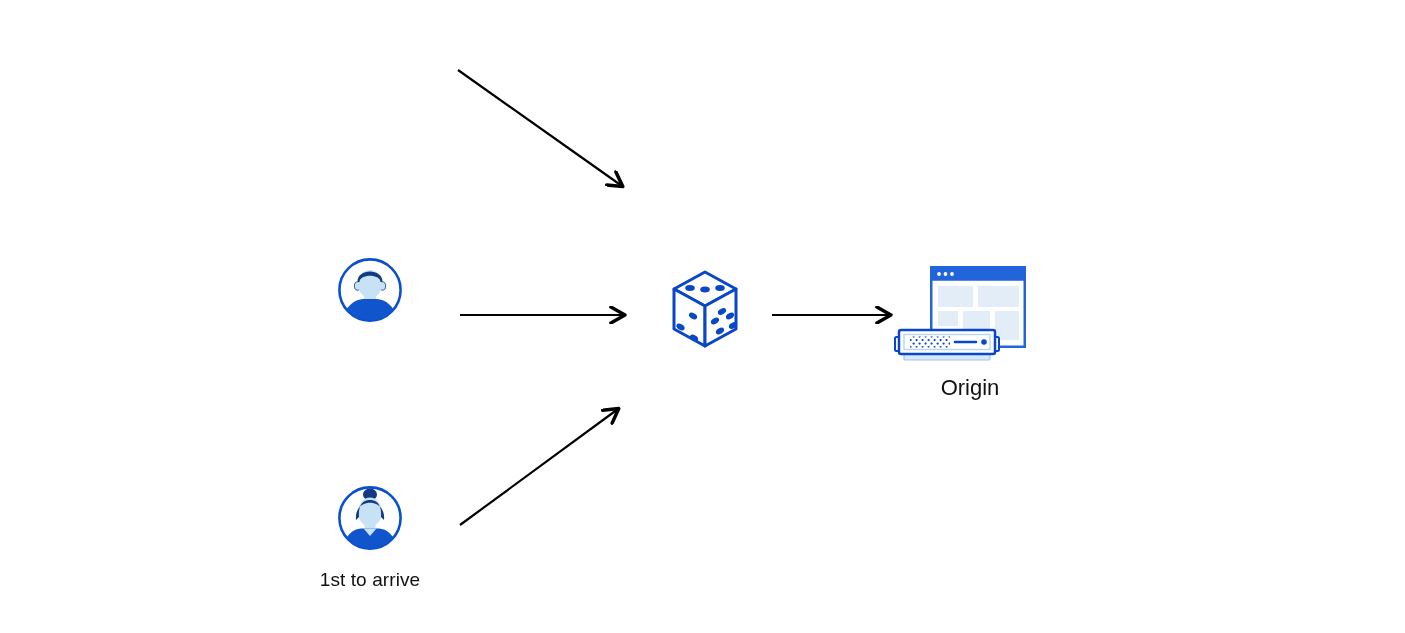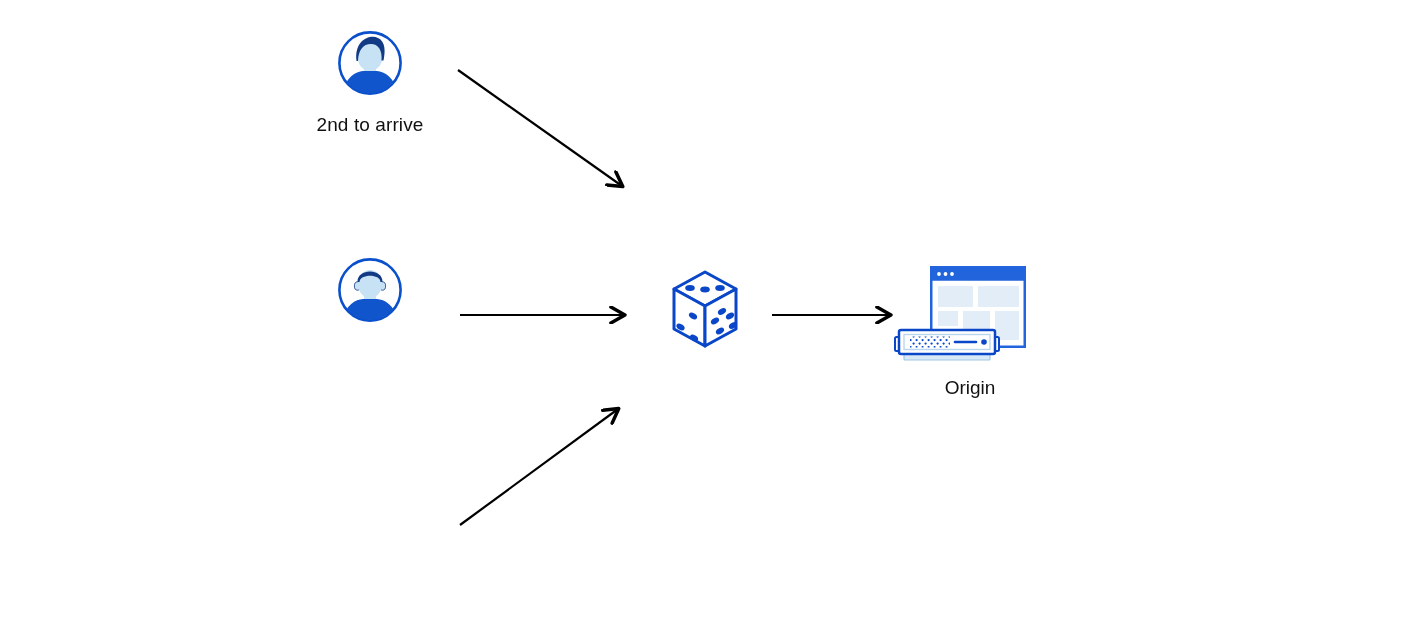--- a/index.html
+++ b/index.html
@@ -10,78 +10,80 @@
   .arrows{position:absolute;left:0;top:0;}
   .node{position:absolute;}
   .visitor{width:170px;text-align:center;}
   .visitor .avatar{display:block;margin:0 auto;}
   .node-label{
     margin-top:18px;font-size:19px;line-height:22px;color:#111;
     text-align:center;letter-spacing:0.1px;
   }
   .origin-label{
     position:absolute;left:890px;top:377px;width:160px;text-align:center;
-    font-size:19px;line-height:22px;color:#111;
+    font-size:22px;line-height:22px;color:#111;
   }
   .abs{position:absolute;}
 </style>
 </head>
 <body>
 
 <div class="canvas">
 
   <svg class="arrows" width="1405" height="633" viewBox="0 0 1405 633">
     <defs>
       <marker id="ah" viewBox="0 0 8 8" refX="6.6" refY="4" markerWidth="8.5" markerHeight="8.5" orient="auto">
         <path d="M1,0.6 L7,4 L1,7.4" fill="none" stroke="#000" stroke-width="1.5" stroke-linecap="round" stroke-linejoin="round"></path>
       </marker>
     </defs>
     <line x1="458" y1="70" x2="622" y2="186" stroke="#000" stroke-width="2.2" marker-end="url(#ah)"></line>
     <line x1="460" y1="315" x2="624" y2="315" stroke="#000" stroke-width="2.2" marker-end="url(#ah)"></line>
     <line x1="460" y1="525" x2="618" y2="409" stroke="#000" stroke-width="2.2" marker-end="url(#ah)"></line>
     <line x1="772" y1="315" x2="890" y2="315" stroke="#000" stroke-width="2.2" marker-end="url(#ah)"></line>
   </svg>
 
-  <div class="node visitor" style="left:285px;top:30px">
-    <svg class="avatar" width="66" height="66" viewBox="0 0 66 66">
-      <defs>
-          <clipPath id="avc1">
-            <circle cx="33" cy="33" r="30"></circle>
-          </clipPath>
-        </defs>
-      <circle cx="33" cy="33" r="30.6" fill="#fff" stroke="#0a50cc" stroke-width="2.6"></circle>
-      <g clip-path="url(#avc1)">
-        <rect x="27" y="32" width="12" height="12" fill="#c7e2f4"></rect>
-        <ellipse cx="33" cy="26.5" rx="12.5" ry="14.5" fill="#c7e2f4"></ellipse>
-        <path d="M19.5,31 C17,10 33,4 41,8 C48.5,11.5 48.5,21 46.5,30.5 L44.5,30.5 C45.5,20 41,14 34,14 C26,14 21.5,20 21,31 Z" fill="#123a85"></path>
-        <path d="M4,66 C8,48 18,41.5 26,41 L40,41 C48,41.5 58,48 62,66 Z" fill="#1155cc"></path>
-      </g>
-    </svg>
-    <div class="node-label">2nd to arrive</div>
-  </div>
 
   <div class="node visitor" style="left:285px;top:257px">
     <svg class="avatar" width="66" height="66" viewBox="0 0 66 66">
       <defs>
           <clipPath id="avc2">
             <circle cx="33" cy="33" r="30"></circle>
           </clipPath>
         </defs>
       <circle cx="33" cy="33" r="30.6" fill="#fff" stroke="#0a50cc" stroke-width="2.6"></circle>
       <g clip-path="url(#avc2)">
         <ellipse cx="20.5" cy="29" rx="3.1" ry="4.2" fill="#c7e2f4" stroke="#123a85" stroke-width="0.8"></ellipse>
         <ellipse cx="45.5" cy="29" rx="3.1" ry="4.2" fill="#c7e2f4" stroke="#123a85" stroke-width="0.8"></ellipse>
         <rect x="27" y="33" width="12" height="11" fill="#c7e2f4"></rect>
         <ellipse cx="33" cy="27" rx="12" ry="14" fill="#c7e2f4"></ellipse>
         <path d="M20.5,25 C20,11 46,11 45.5,25 L43.5,25 C43.5,16.5 22.5,16.5 22.5,25 Z" fill="#123a85"></path>
         <path d="M4,66 C8,48.5 18,42.5 26,42 L40,42 C48,42.5 58,48.5 62,66 Z" fill="#1155cc"></path>
       </g>
     </svg>
   </div>
 
+  <div class="node visitor" style="left:285px;top:485px">
+    <svg class="avatar" width="66" height="66" viewBox="0 0 66 66">
+      <defs>
+          <clipPath id="avc3">
+            <circle cx="33" cy="33" r="30"></circle>
+          </clipPath>
+        </defs>
+      <circle cx="33" cy="33" r="30.6" fill="#fff" stroke="#0a50cc" stroke-width="2.6"></circle>
+      <g clip-path="url(#avc3)">
+        <ellipse cx="33" cy="9.5" rx="7" ry="6" fill="#123a85"></ellipse>
+        <rect x="27.5" y="34" width="11" height="11" fill="#c7e2f4"></rect>
+        <ellipse cx="33" cy="27" rx="12" ry="14.5" fill="#c7e2f4"></ellipse>
+        <path d="M19,35 C16.5,12 49.5,12 47,35 L44,32 C45,18 38.5,15 33,15 C27.5,15 21,18 22,32 Z" fill="#123a85"></path>
+        <path d="M4,66 C8,50 16,44 24,43.5 L42,43.5 C50,44 58,50 62,66 Z" fill="#1155cc"></path>
+        <path d="M26.5,43.5 L33,51 L39.5,43.5 Z" fill="#c7e2f4"></path>
+      </g>
+    </svg>
+    <div class="node-label">1st to arrive</div>
+  </div>
 
   <div class="node" style="left:668px;top:268px">
     <svg width="74" height="80" viewBox="0 0 74 80">
       <g stroke="#0a47c8" stroke-width="3" stroke-linejoin="round" fill="#fff">
         <polygon points="37,4 68,21 37,38 6,21"></polygon>
         <polygon points="6,21 37,38 37,78 6,61"></polygon>
         <polygon points="68,21 37,38 37,78 68,61"></polygon>
       </g>
       <g fill="#0a47c8">
         <ellipse cx="22" cy="20" rx="4.8" ry="2.9"></ellipse>

